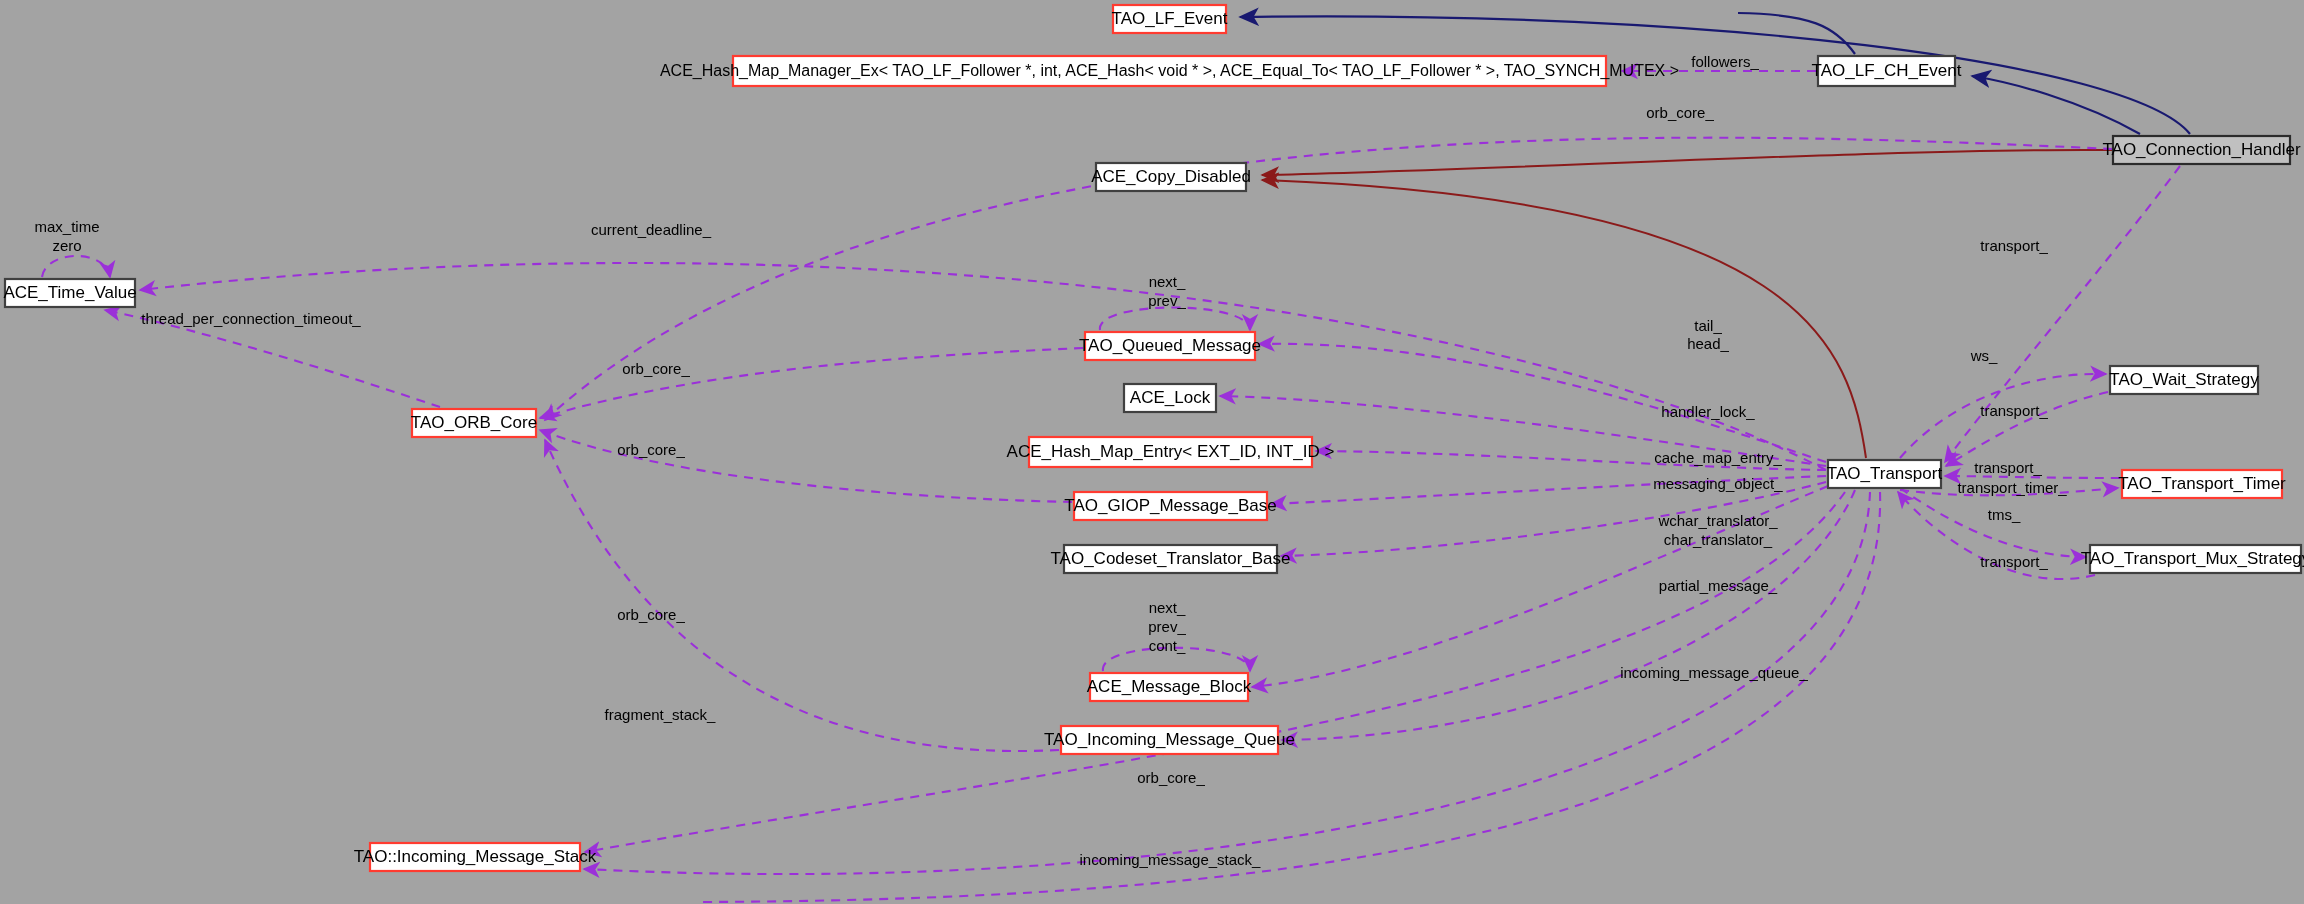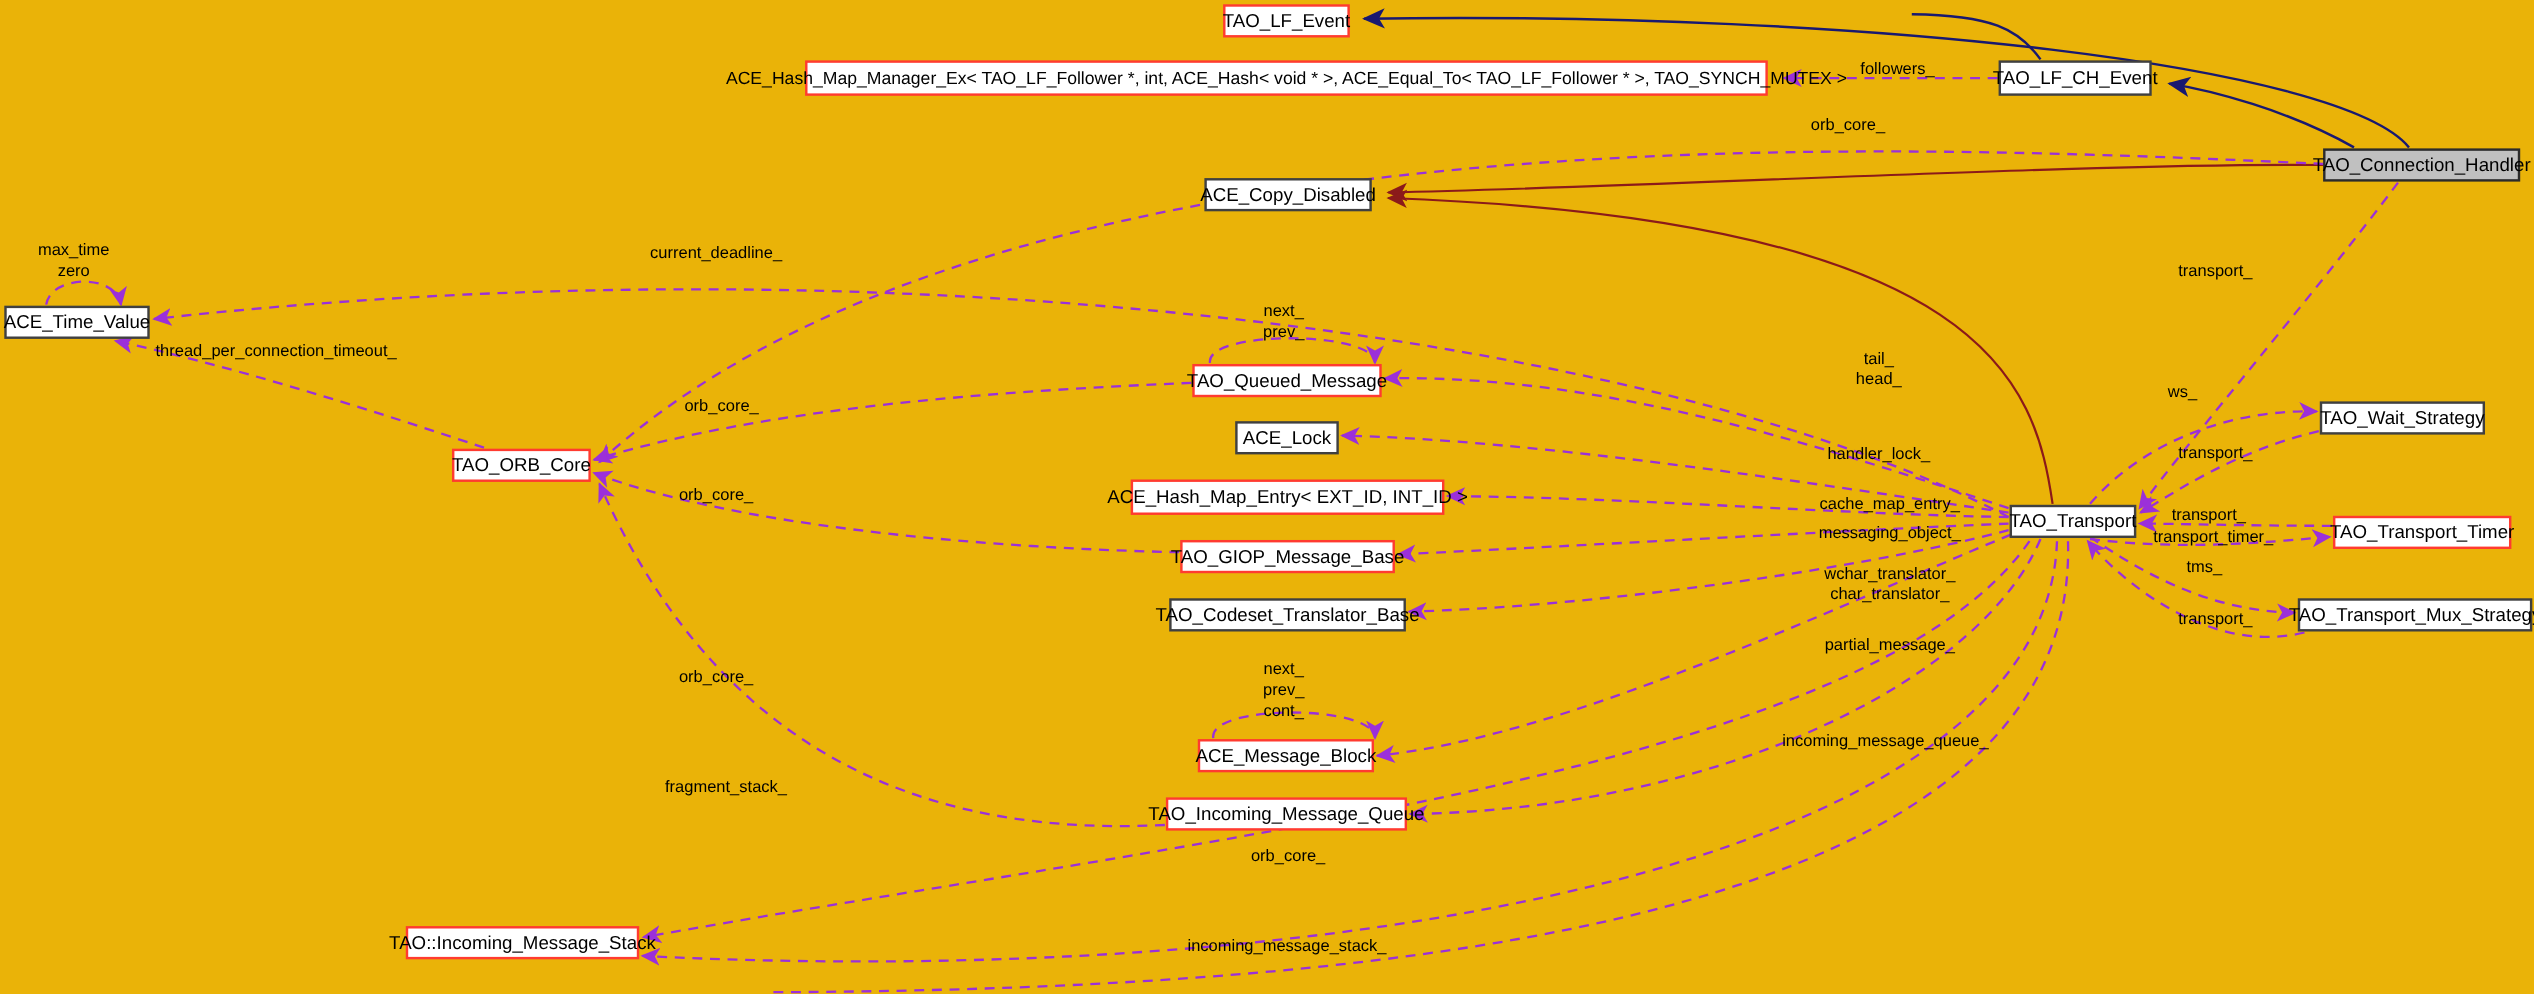--- a/index.html
+++ b/index.html
@@ -10,21 +10,21 @@
   body {
     width: 2304px;
     height: 904px;
     font-family: "Liberation Sans", sans-serif;
     overflow: hidden;
   }
   #diagram-root {
     position: relative;
     width: 2304px;
     height: 904px;
-    background: #eab308;
+    background: #a3a3a3;
   }
   svg#graph {
     display: block;
     width: 2304px;
     height: 904px;
   }
   .node-box {
     fill: #ffffff;
     stroke-width: 2.2;
   }

